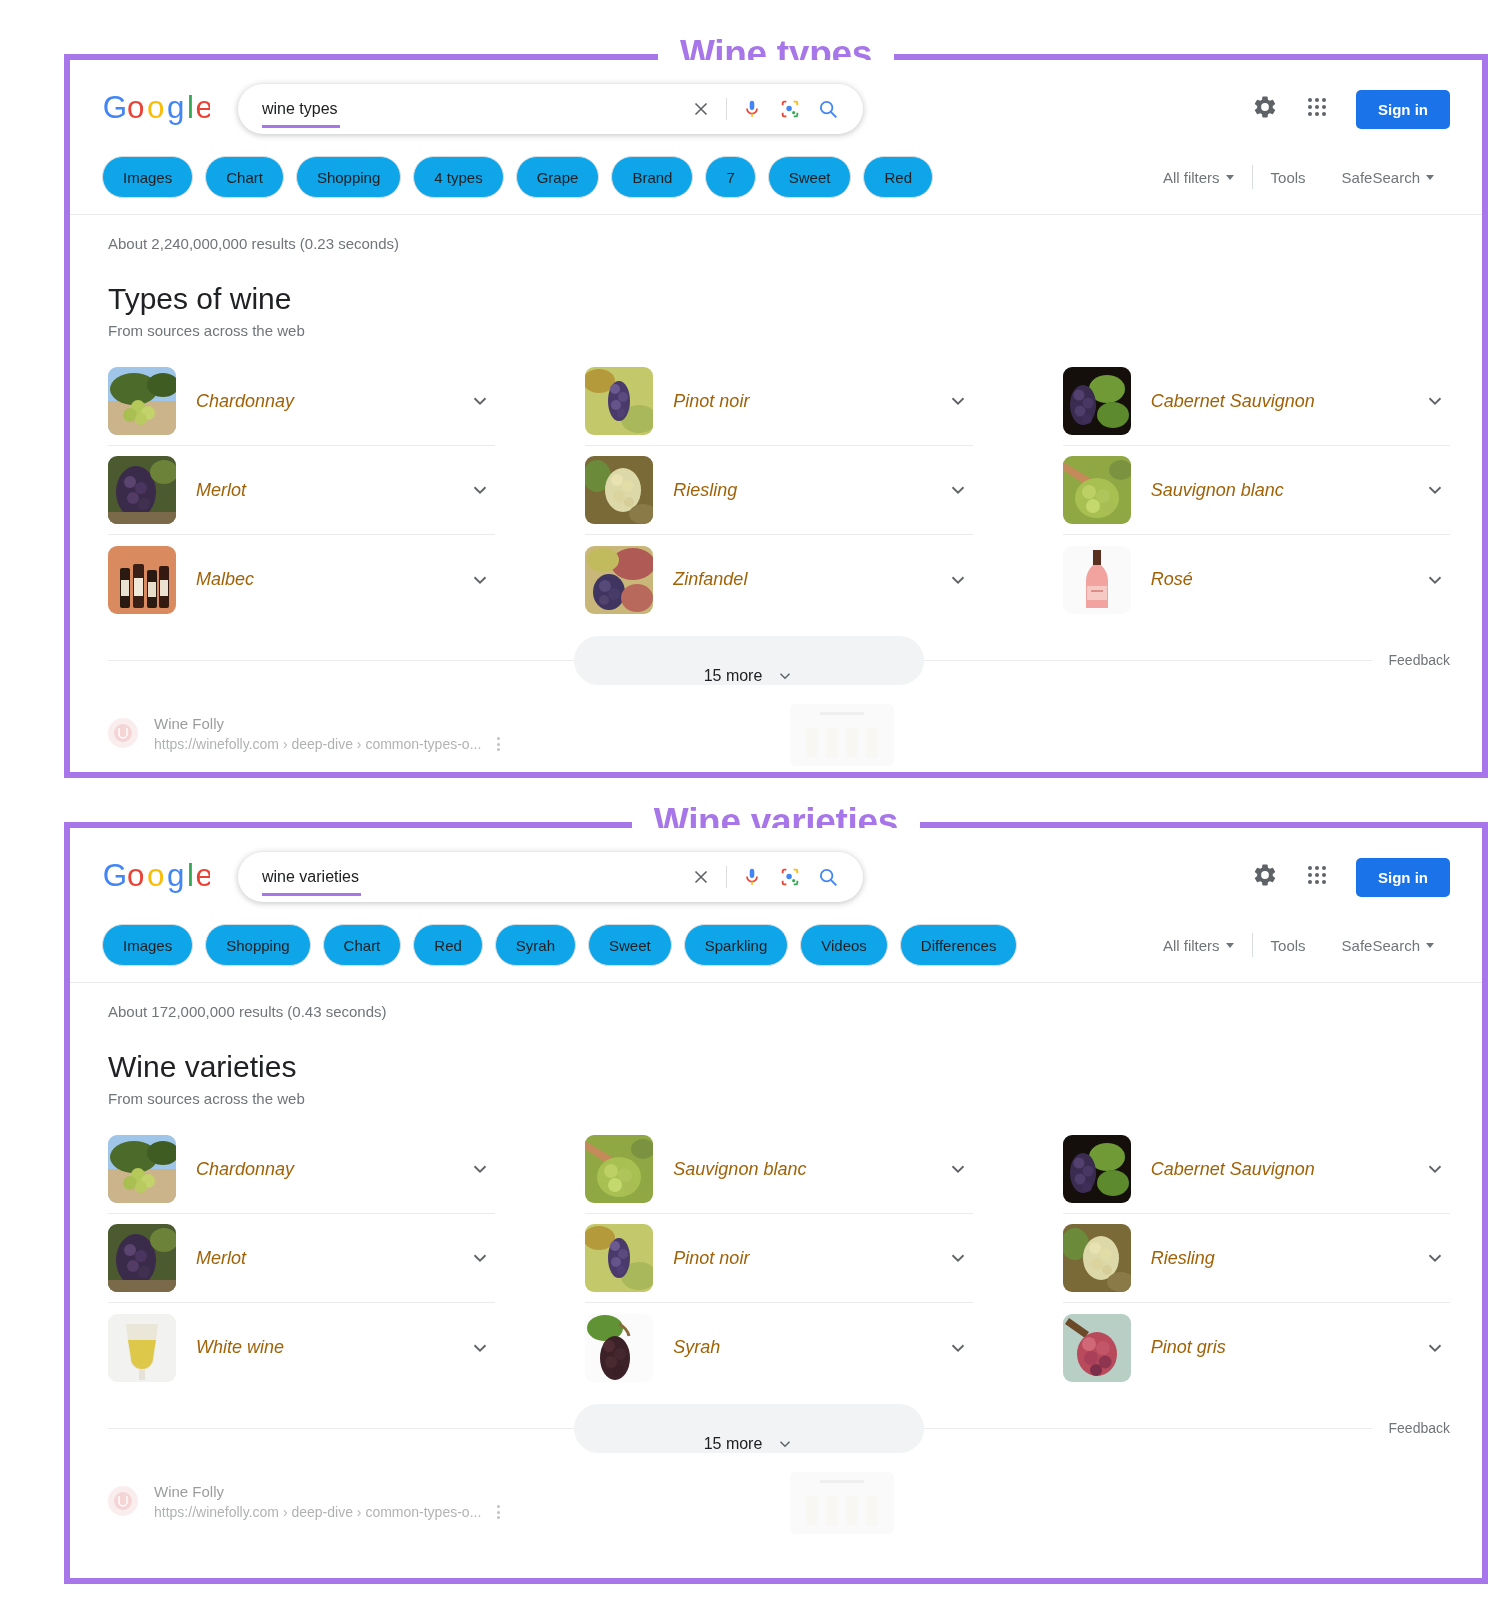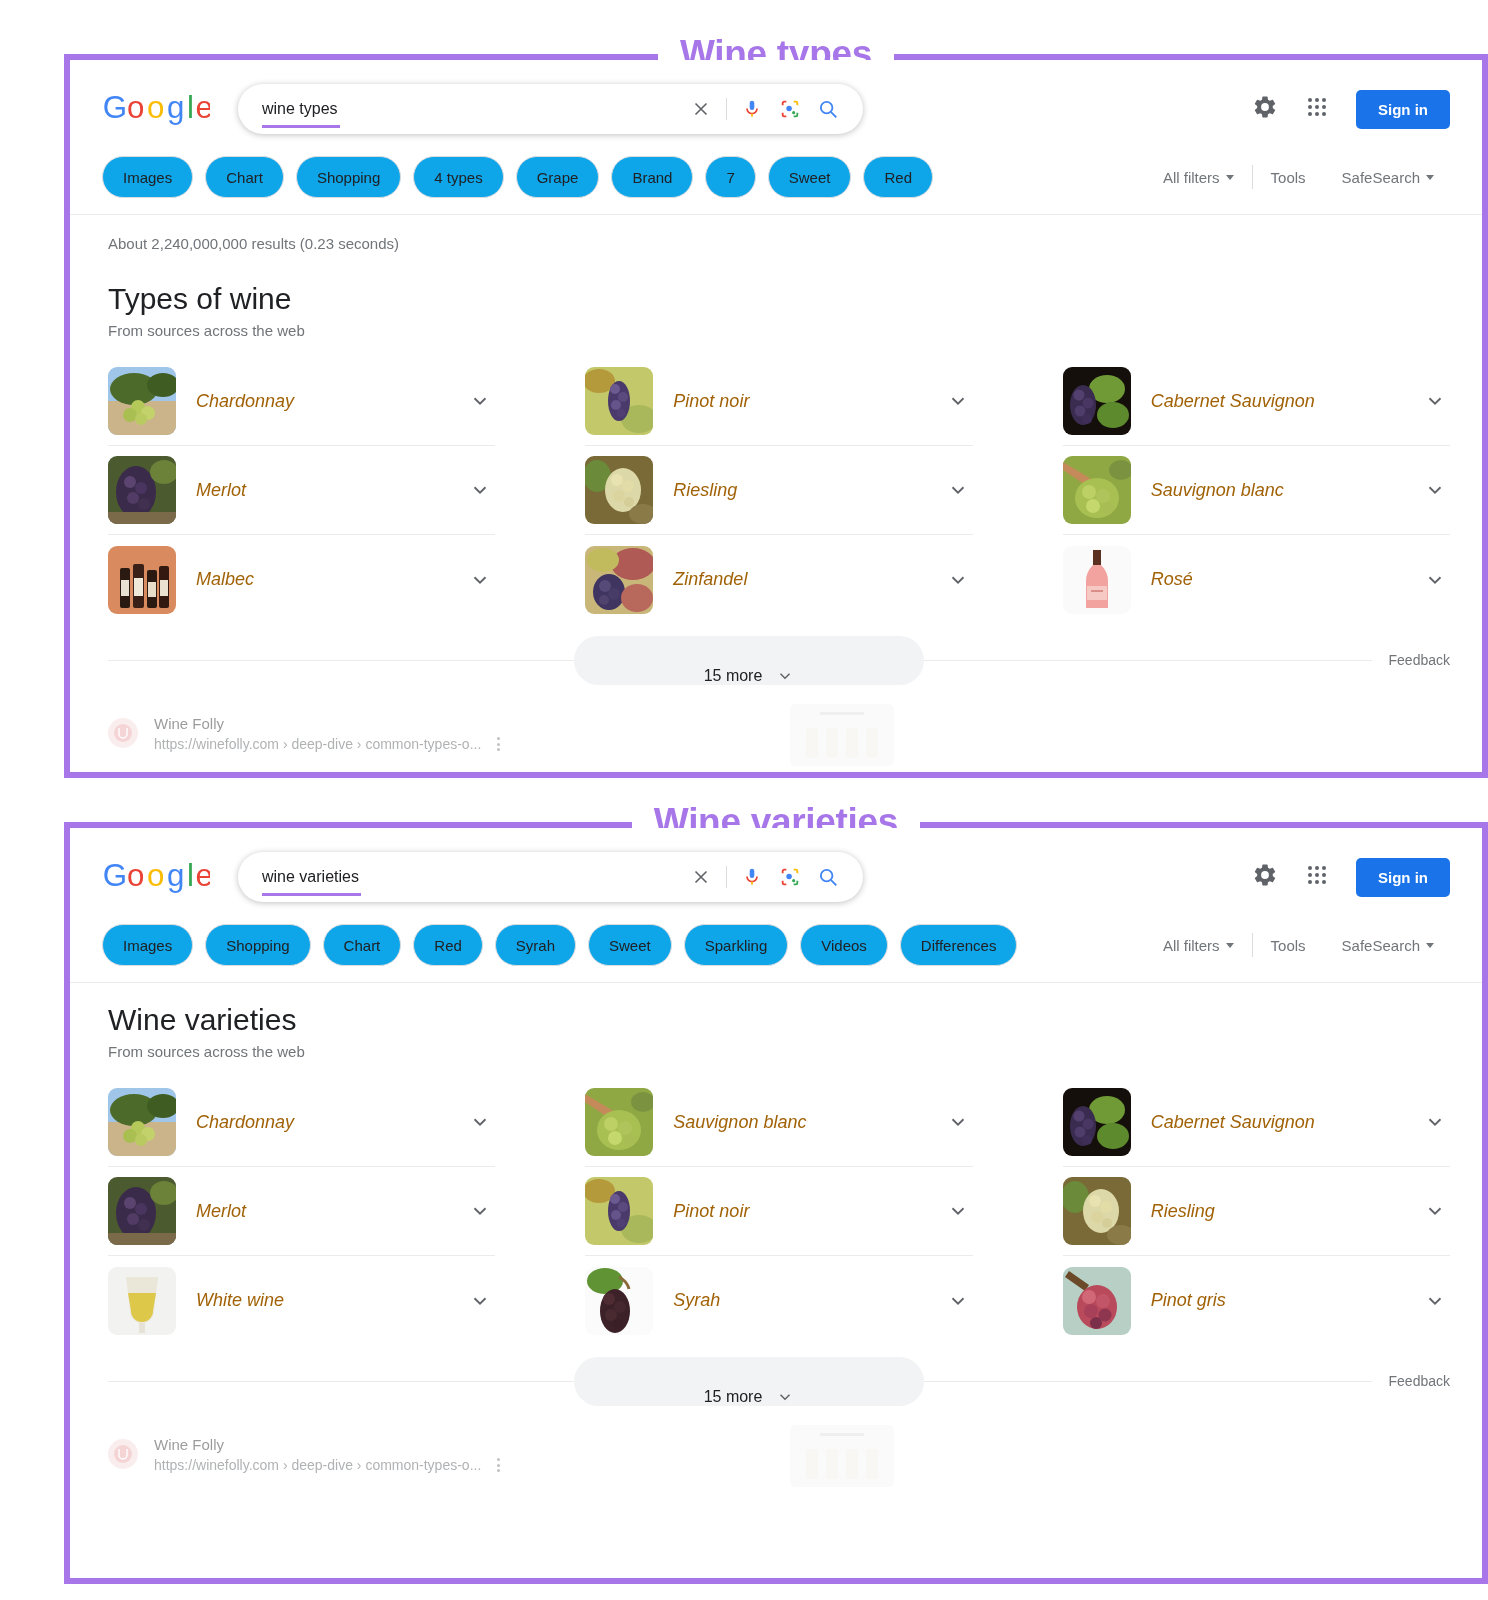--- a/index.html
+++ b/index.html
@@ -746,20 +746,21 @@
         </div>
         <div class="tools-item">
           <span>SafeSearch</span>
           <span class="caret"></span>
         </div>
       </div>
     </div>
     <div class="hr-line"></div>
 
     <div class="results">
+      <div class="result-count">About 172,000,000 results (0.43 seconds)</div>
       <div class="kp-title">Wine varieties</div>
       <div class="kp-sub">From sources across the web</div>
 
       <div class="grid">
         <div class="col">
           <div class="wine-row">
             <div class="thumb">
               <svg viewBox="0 0 68 68">
                   <rect width="68" height="68" fill="#9fc5e8"></rect>
                   <rect y="34" width="68" height="34" fill="#cbb48a"></rect>

